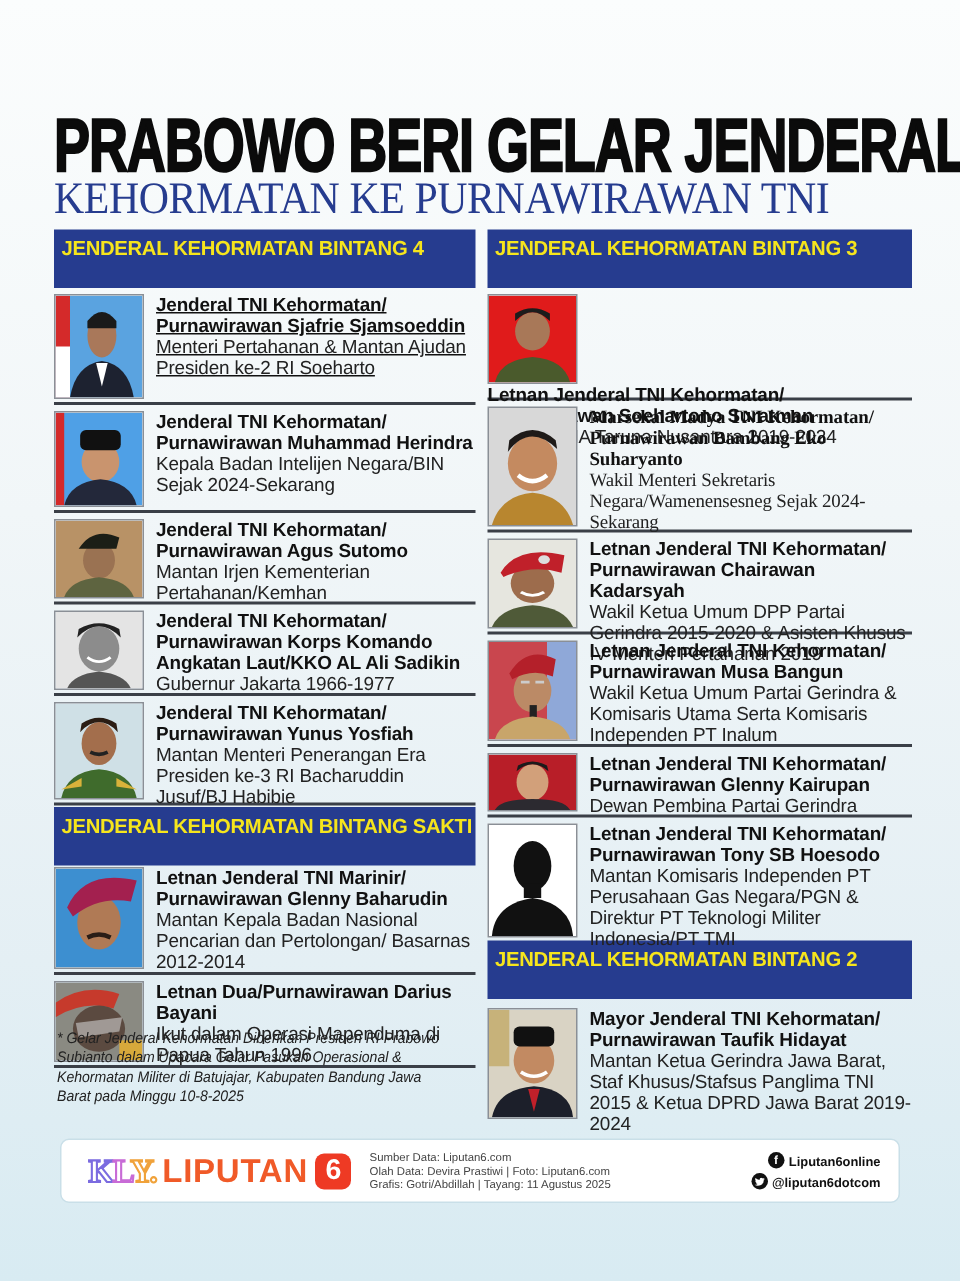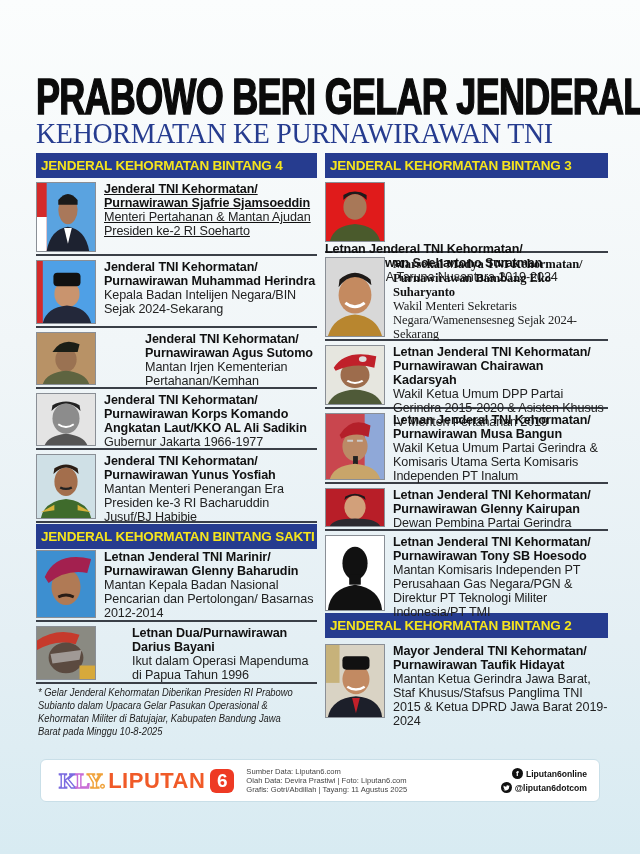--- a/index.html
+++ b/index.html
@@ -24,21 +24,21 @@
     font-family: "Liberation Serif", "DejaVu Serif", serif;
     font-size: 30px; line-height: 30px; color: #263c8f;
     transform: scaleX(0.93); transform-origin: left top;
     white-space: nowrap; font-weight: 400; letter-spacing: -0.3px;
   }
   .col { position: absolute; }
   .col-left { left: 36px; top: 153px; width: 281px; }
   .col-right { left: 325px; top: 153px; width: 283px; }
   .section-header {
     background: #263c8f; color: #f6e51c;
-    font-weight: 700; font-size: 13.5px; line-height: 25px; height: 25px;
+    font-weight: 700; font-size: 13.5px; line-height: 25px; height: 39px;
     padding-left: 5px; white-space: nowrap; letter-spacing: -0.2px;
   }
   .entry {
     display: flex; padding: 4px 0 2px 0;
     border-bottom: 2px solid #3a3f47;
   }
   .photo {
     flex: 0 0 60px; width: 60px; margin-right: 8px;
     border: 1px solid #8a8f96; position: relative; overflow: hidden;
   }
@@ -112,21 +112,21 @@
           <rect x="17" y="12" width="28" height="14" rx="4" fill="#111"></rect>
           <path d="M6 64 Q10 48 31 46 Q52 48 56 64Z" fill="#23283a"></path>
         </svg>
     </div>
     <div class="text">
       <div class="name">Jenderal TNI Kehormatan/ Purnawirawan Muhammad Herindra</div>
       <div class="desc">Kepala Badan Intelijen Negara/BIN Sejak 2024-Sekarang</div>
     </div>
   </div>
 
-  <div class="entry" style="height:61px;gap:41px;">
+  <div class="entry" style="height:61px;">
     <div class="photo">
       <svg viewBox="0 0 60 54" preserveAspectRatio="none">
           <rect width="60" height="54" fill="#b89266"></rect>
           <ellipse cx="30" cy="28" rx="11" ry="13" fill="#9a7252"></ellipse>
           <path d="M16 20 Q26 4 44 12 L42 20 Z" fill="#1b1e16"></path>
           <path d="M6 54 Q10 42 30 40 Q50 42 54 54Z" fill="#5e6440"></path>
         </svg>
     </div>
     <div class="text">
       <div class="name">Jenderal TNI Kehormatan/ Purnawirawan Agus Sutomo</div>
@@ -178,21 +178,21 @@
           <path d="M8 26 Q20 0 56 8 L52 22 Q30 18 12 32Z" fill="#a3204f"></path>
           <path d="M22 46 Q30 42 38 46" stroke="#2a1d16" stroke-width="3" fill="none"></path>
         </svg>
     </div>
     <div class="text">
       <div class="name">Letnan Jenderal TNI Marinir/ Purnawirawan Glenny Baharudin</div>
       <div class="desc">Mantan Kepala Badan Nasional Pencarian dan Pertolongan/ Basarnas 2012-2014</div>
     </div>
   </div>
 
-  <div class="entry" style="height:62px;gap:28px;">
+  <div class="entry" style="height:62px;">
     <div class="photo">
       <svg viewBox="0 0 60 54" preserveAspectRatio="none">
           <rect width="60" height="54" fill="#8a8a82"></rect>
           <path d="M0 14 Q20 0 44 8 L40 18 Q20 12 0 24Z" fill="#c63a2c"></path>
           <ellipse cx="30" cy="32" rx="18" ry="16" fill="#5b4a40"></ellipse>
           <path d="M14 28 L46 24 L44 34 L16 38Z" fill="#cfcfcf" opacity=".6"></path>
           <rect x="44" y="40" width="16" height="14" fill="#d7a93b"></rect>
         </svg>
     </div>
     <div class="text">

